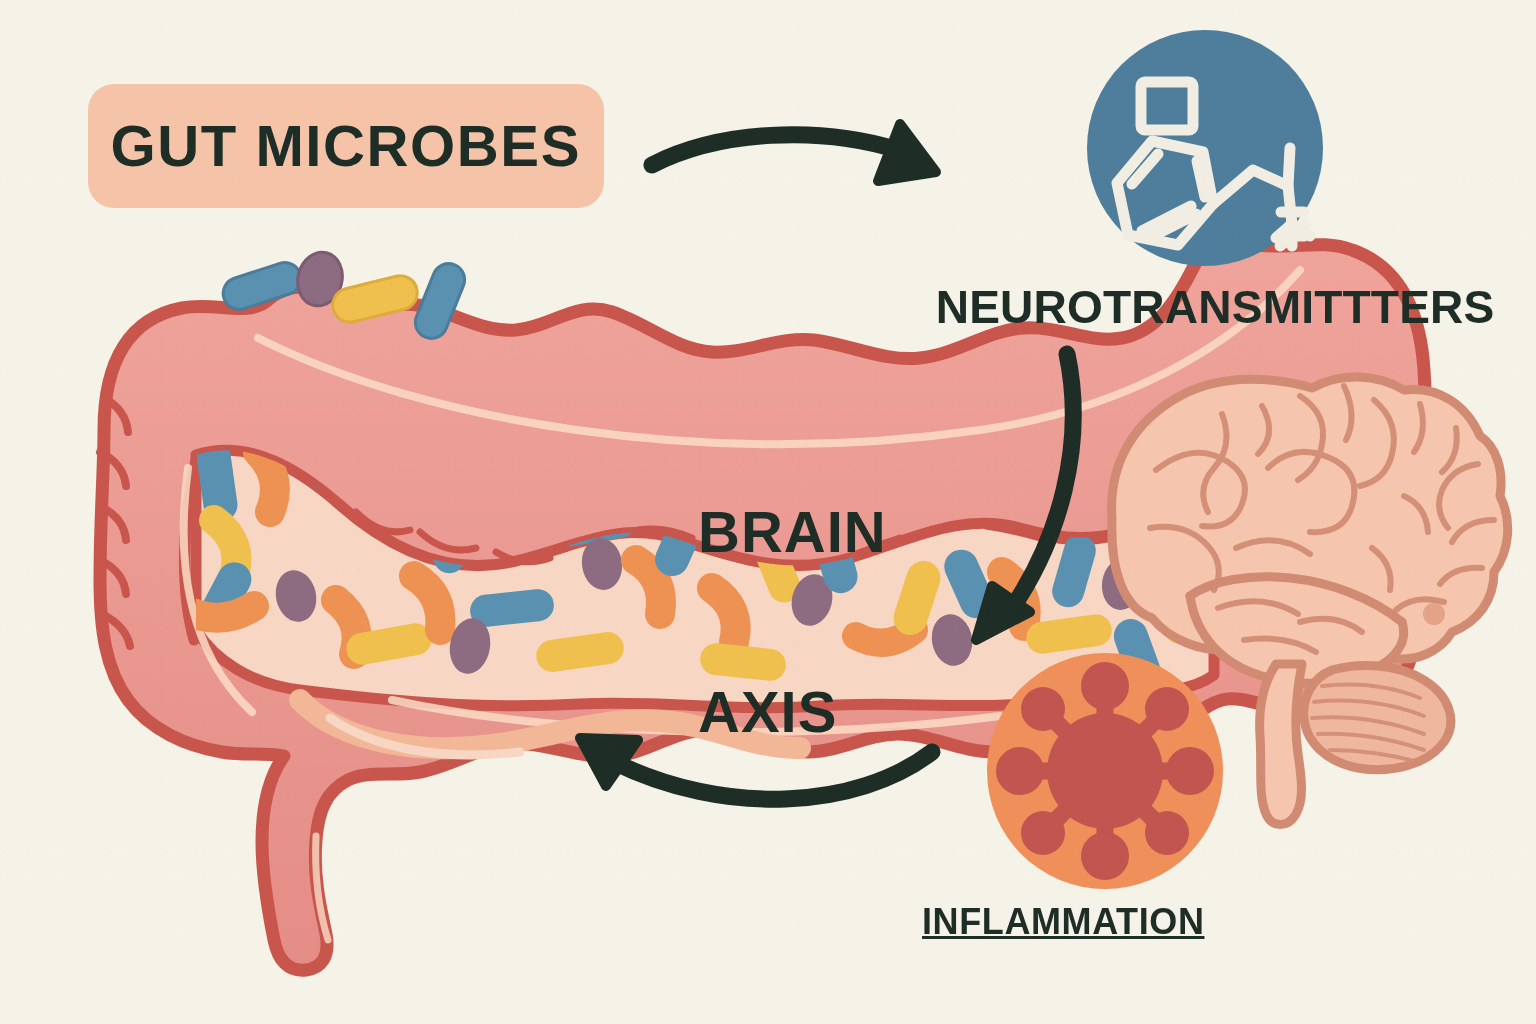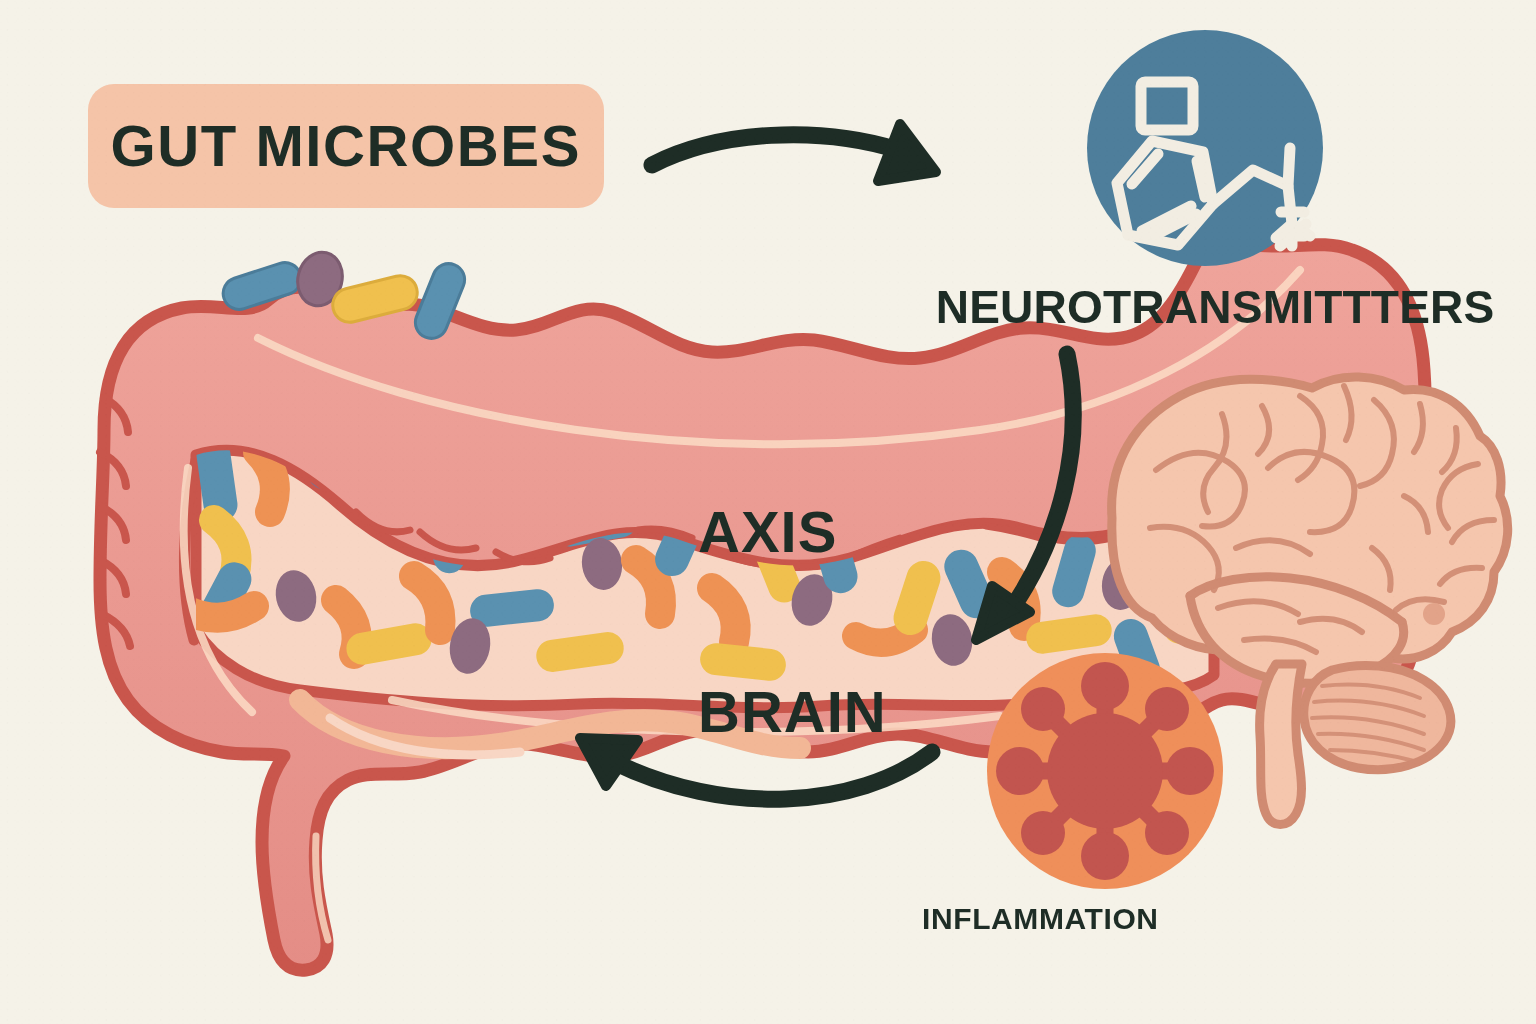--- a/index.html
+++ b/index.html
@@ -61,22 +61,23 @@
   #neuro-label {
     left: 930px;
     top: 282px;
     font-size: 47px;
     letter-spacing: .2px;
     transform: scaleX(.98);
   }
   #inflammation-label {
     left: 922px;
     top: 903px;
-    font-size: 30px;
+    font-size: 36px;
     letter-spacing: .6px;
+    text-decoration: underline;
   }
   #axis-label {
     left: 698px;
     top: 383px;
     font-size: 58px;
     letter-spacing: 1px;
     line-height: 1.03;
     text-align: left;
   }
   
@@ -428,18 +429,18 @@
 
   <div id="gut-microbes-pill">
     <span class="lbl" id="gut-microbes-label">GUT MICROBES</span>
   </div>
 
   <div class="lbl" id="neuro-label">NEUROTRANSMITTTERS</div>
 
   <div class="lbl" id="inflammation-label">INFLAMMATION</div>
 
   <div id="axis-label" class="lbl">
+    <div>BRAIN</div>
     <div>AXIS</div>
-    <div>BRAIN</div>
   </div>
 
   <div id="grain"></div>
 </div>
 
 </body></html>

